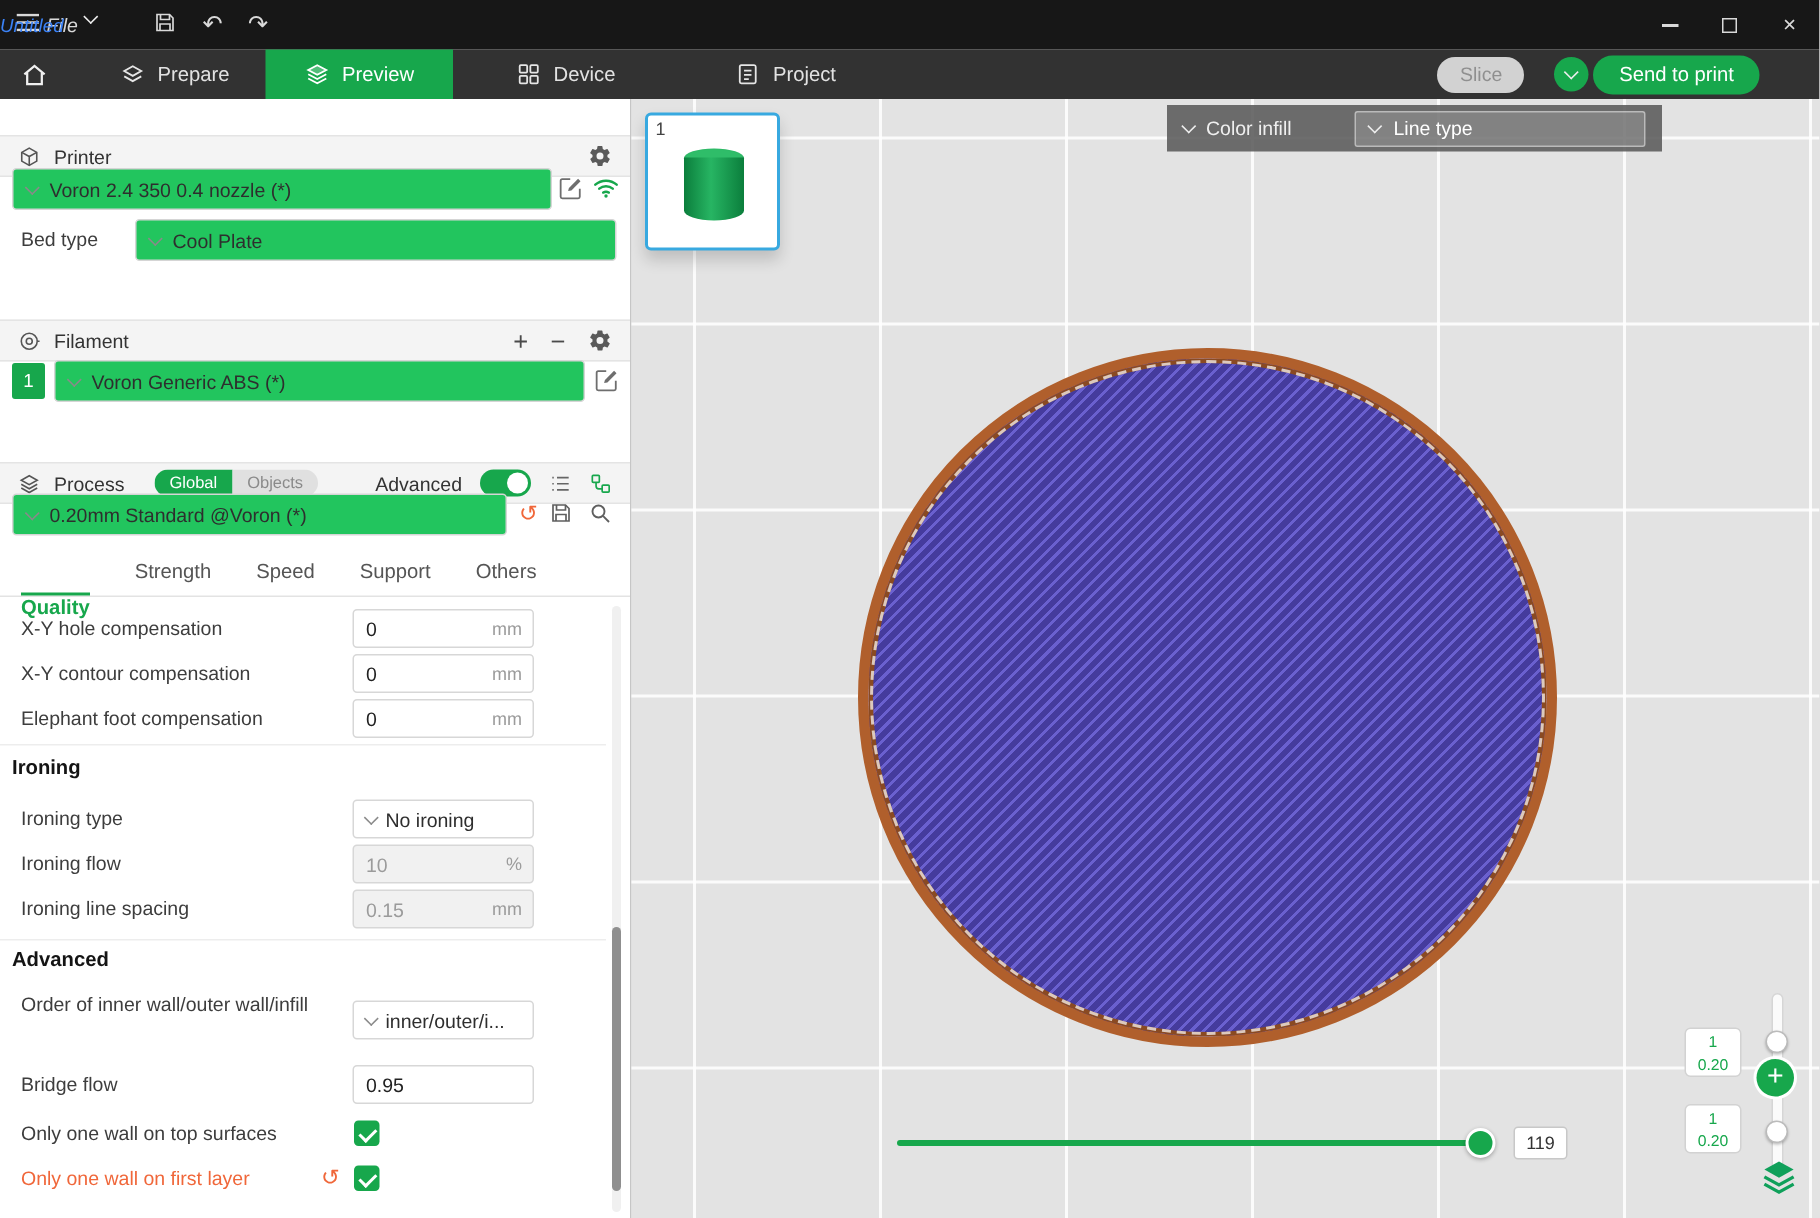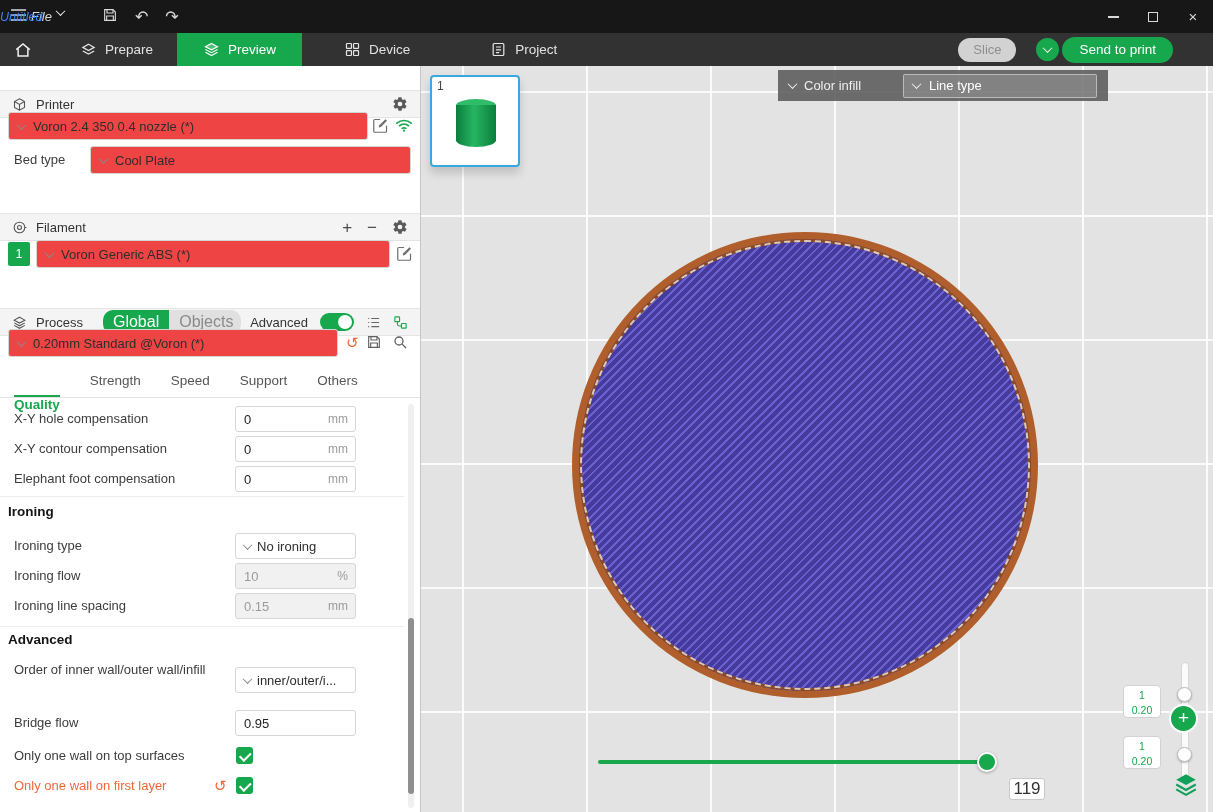--- a/index.html
+++ b/index.html
@@ -31,28 +31,28 @@
   .send-chev { width:23px; height:23px; border-radius:50%; background:#17a74c; display:flex; align-items:center; justify-content:center; }
   .send-btn { height:26px; border-radius:13px; background:#17a74c; color:#fff; font-size:13.5px; display:flex; align-items:center; padding:0 17px; }
 
   
   .sidebar { position:absolute; left:0; top:66px; width:421px; height:746px; background:#fff; border-right:1px solid #c6c6c6; }
   .sec-head { position:absolute; left:0; width:420px; height:28px; background:#f4f4f4; border-top:1px solid #e4e4e4; border-bottom:1px solid #e4e4e4; display:flex; align-items:center; gap:9px; padding:0 12px; color:#333;margin-top:20px; }
   .sec-head .hic { display:flex; align-items:center; }
   .rgroup { margin-left:auto; display:flex; align-items:center; gap:15px; }
   .uico { font-size:17px; line-height:1; color:#4a4a4a; }
 
-  .combo { position:absolute; height:28px; border:1px solid #d5d5d5; border-radius:3px; background:#ef4444; display:flex; align-items:center; gap:8px; padding:0 9px; overflow:hidden; }
+  .combo { position:absolute; height:28px; border:1px solid #d5d5d5; border-radius:3px; background:#22c55e; display:flex; align-items:center; gap:8px; padding:0 9px; overflow:hidden; }
   .combo .txt { white-space:nowrap; overflow:hidden; color:#2e2e2e; }
   .lbl-inline { position:absolute; color:#3d3d3d; line-height:28px; }
   .icon-abs { position:absolute; display:flex; align-items:center; justify-content:center; }
 
   .slot-badge { position:absolute; left:8px; top:176px; width:22px; height:24px; background:#17a74c; border-radius:2px; color:#fff; font-size:12.5px; display:flex; align-items:center; justify-content:center; }
 
-  .scope { display:flex; border-radius:10px; overflow:hidden; margin-left:11px; font-size:16px; }
+  .scope { display:flex; border-radius:10px; overflow:hidden; margin-left:11px; font-size:11px; }
   .scope .g { background:#17a74c; color:#fff; padding:3px 10px; }
   .scope .o { background:#e0e0e0; color:#8a8a8a; padding:3px 10px; }
   .toggle { width:34px; height:18px; border-radius:9px; background:#17a74c; position:relative; }
   .toggle::after { content:""; position:absolute; right:2px; top:2px; width:14px; height:14px; border-radius:50%; background:#fff; }
 
   .ptabs { position:absolute; left:0; top:300px; width:420px; height:32px; display:flex; gap:30px; padding-left:14px; border-bottom:1px solid #e3e3e3; }
   .ptab { line-height:30px; color:#555; font-size:13.5px; }
   .ptab.active { color:#17a74c; font-weight:bold; border-bottom:2px solid #17a74c;margin-top:24px; }
 
   .srow { position:absolute; left:0; width:420px; height:26px; }
@@ -95,21 +95,21 @@
     box-shadow:inset 0 0 0 3px #8a4a22; }
   .slice-circle::after { content:""; position:absolute; inset:1px; border-radius:50%; border:2.5px dashed rgba(255,255,255,.7); pointer-events:none; }
 
   .lbadge { position:absolute; left:702px; width:38px; height:33px; background:#fff; border:1px solid #d2d2d2; border-radius:4px; text-align:center; font-size:10.5px; line-height:1.4; color:#17a74c; padding-top:2px; }
   .vtrack { position:absolute; left:760px; top:596px; width:8px; height:118px; background:#fbfbfb; border:1px solid #d6d6d6; border-radius:4px; }
   .vhandle { position:absolute; left:756px; width:15px; height:15px; border-radius:50%; background:#fff; border:1px solid #bbb; box-shadow:0 1px 2px rgba(0,0,0,.25); }
   .addbtn { position:absolute; left:750px; top:640px; width:25px; height:25px; border-radius:50%; background:#17a74c; box-shadow:0 0 0 2px #fff; color:#fff; font-size:19px; line-height:23px; text-align:center; }
 
   .movetrack { position:absolute; left:177px; top:694px; width:389px; height:4px; background:#17a74c; border-radius:2px; }
   .movehandle { position:absolute; left:556px; top:686px; width:20px; height:20px; border-radius:50%; background:#17a74c; border:2px solid #fff; box-shadow:0 1px 3px rgba(0,0,0,.3); }
-  .movebadge { position:absolute; left:588px; top:712px; width:36px; height:22px; background:#fff; border:1px solid #c8c8c8; border-radius:3px; font-size:17px; color:#333; text-align:center; line-height:20px; }
+  .movebadge { position:absolute; left:588px; top:685px; width:36px; height:22px; background:#fff; border:1px solid #c8c8c8; border-radius:3px; font-size:12px; color:#333; text-align:center; line-height:20px; }
   .layers-view { position:absolute; left:752px; top:705px; width:26px; height:26px; }
 </style>
 </head>
 <body>
 
 <div class="titlebar">
   <div class="tb-left">
     <svg width="15" height="12" viewBox="0 0 15 12" fill="none" stroke="#d9d9d9" stroke-width="1.6">
         <path d="M0 1h15M0 6h15M0 11h15"></path>
       </svg>

